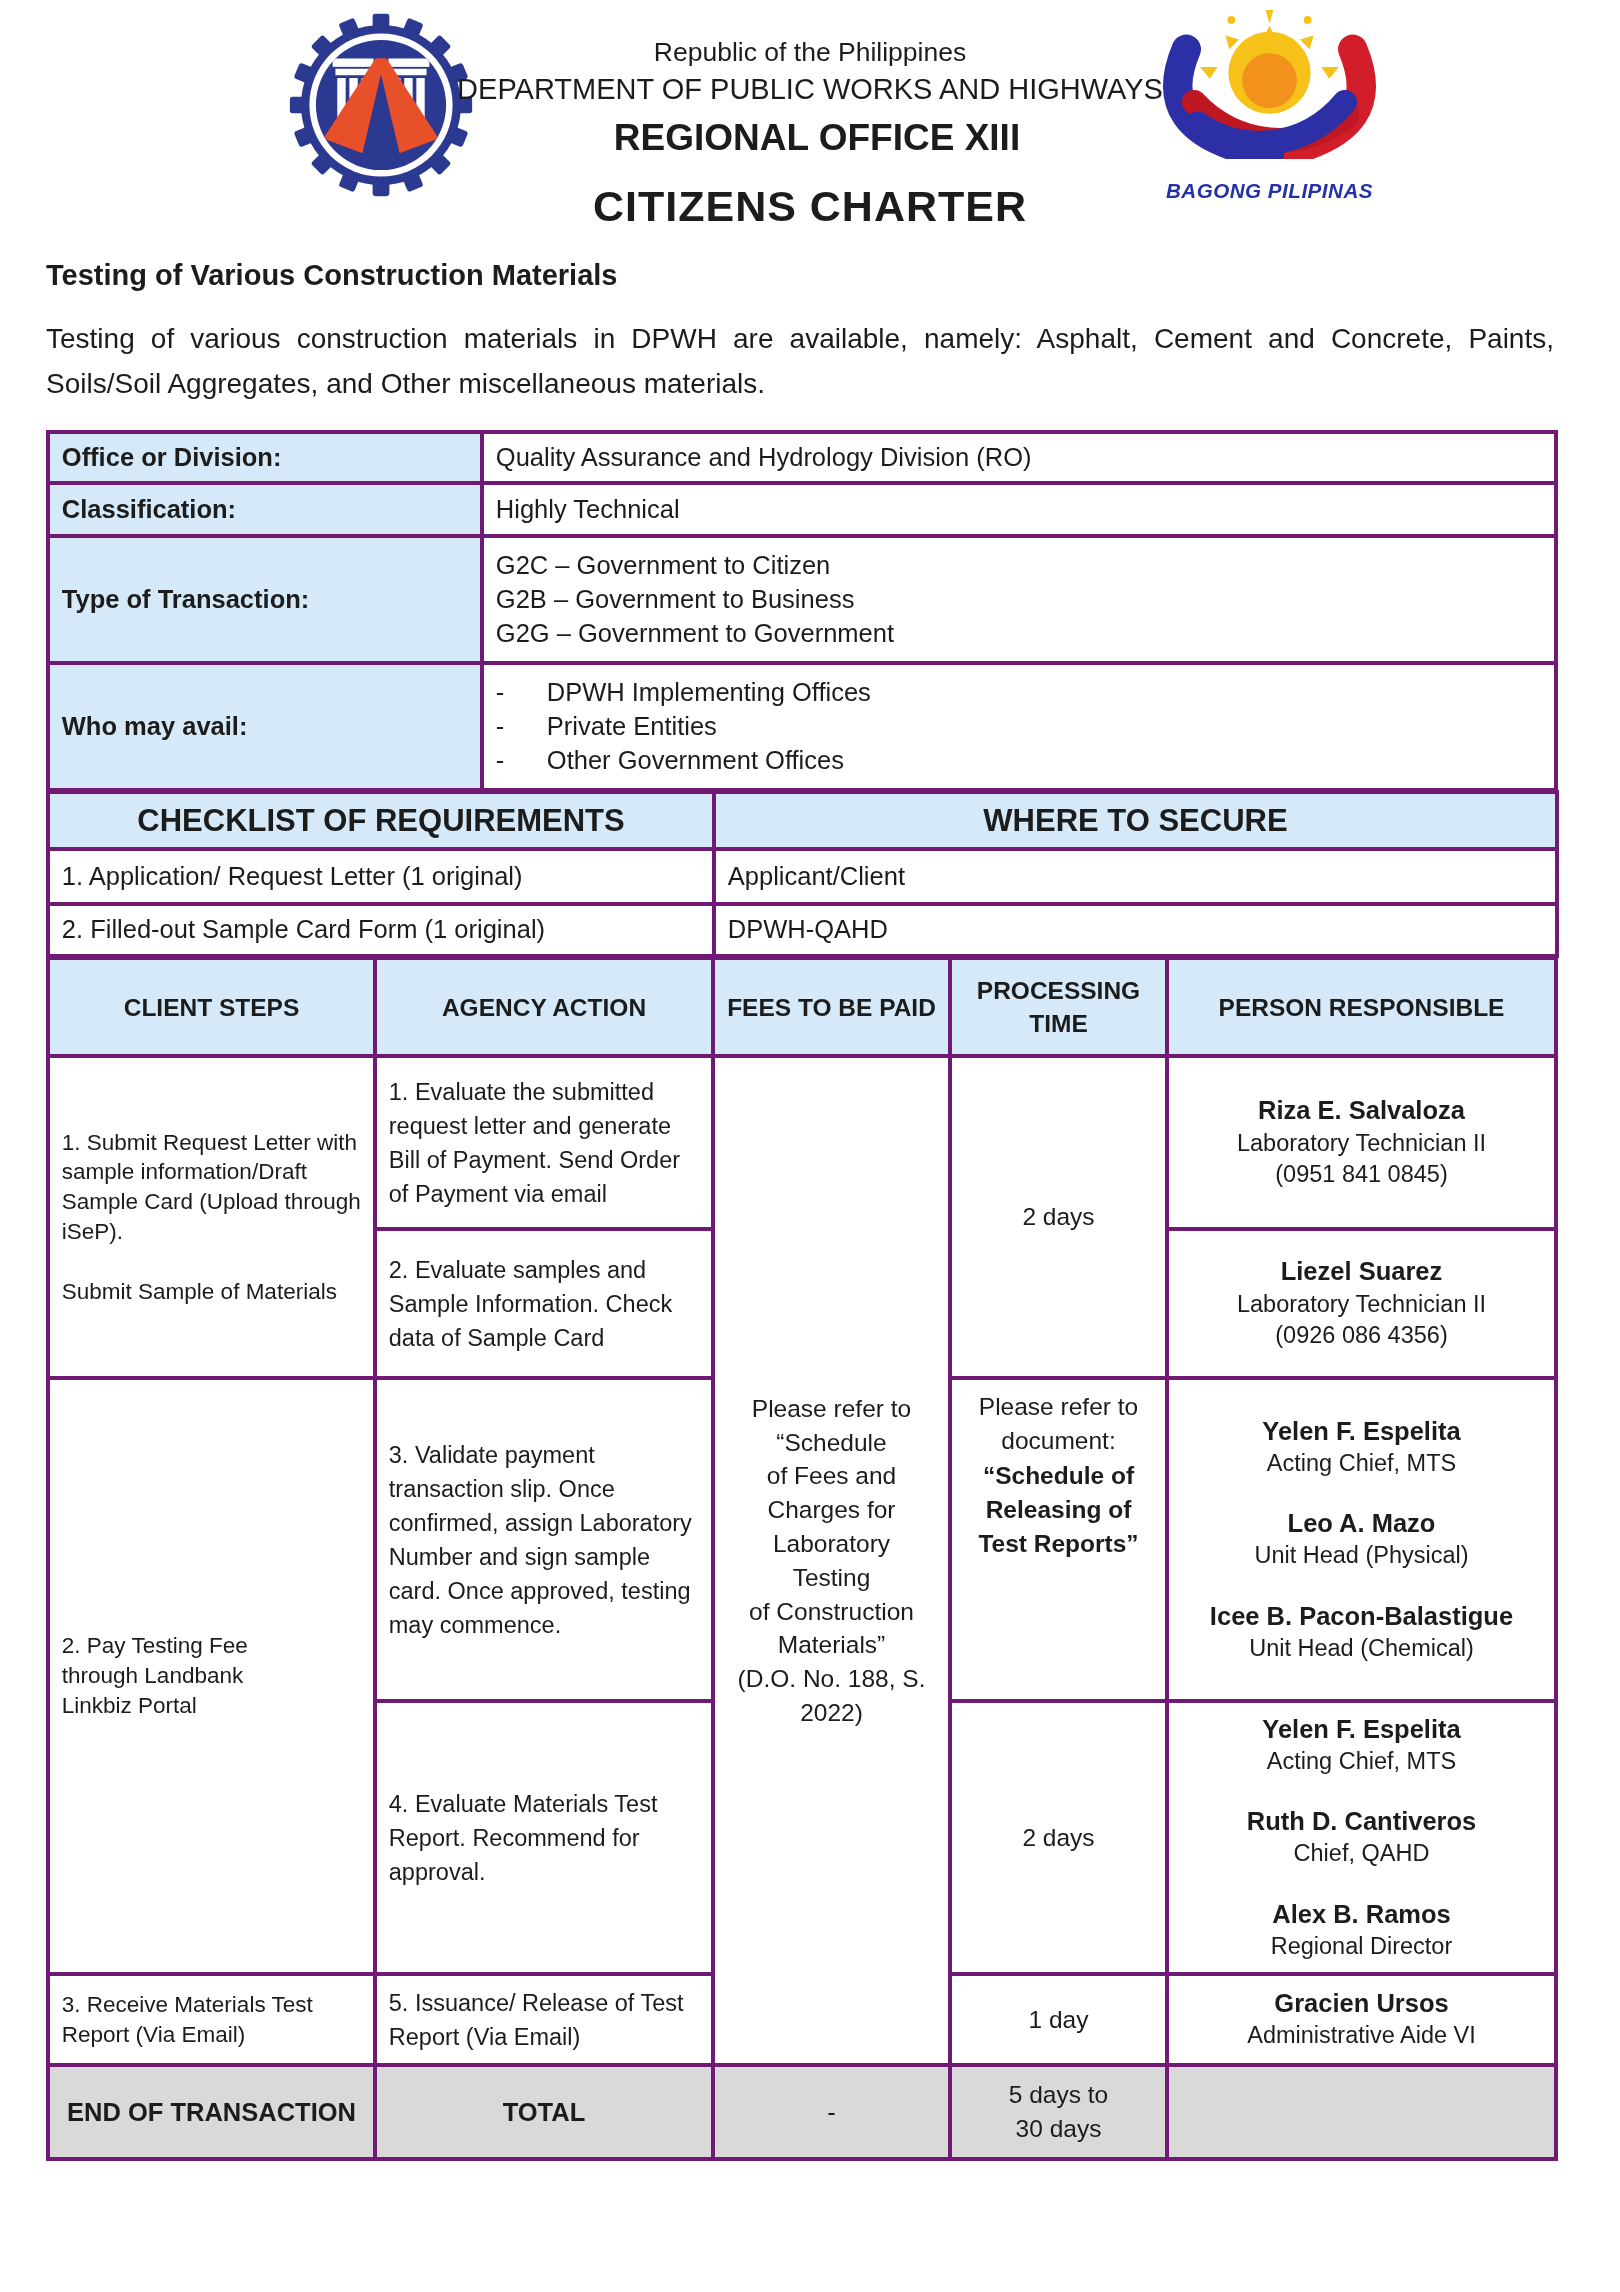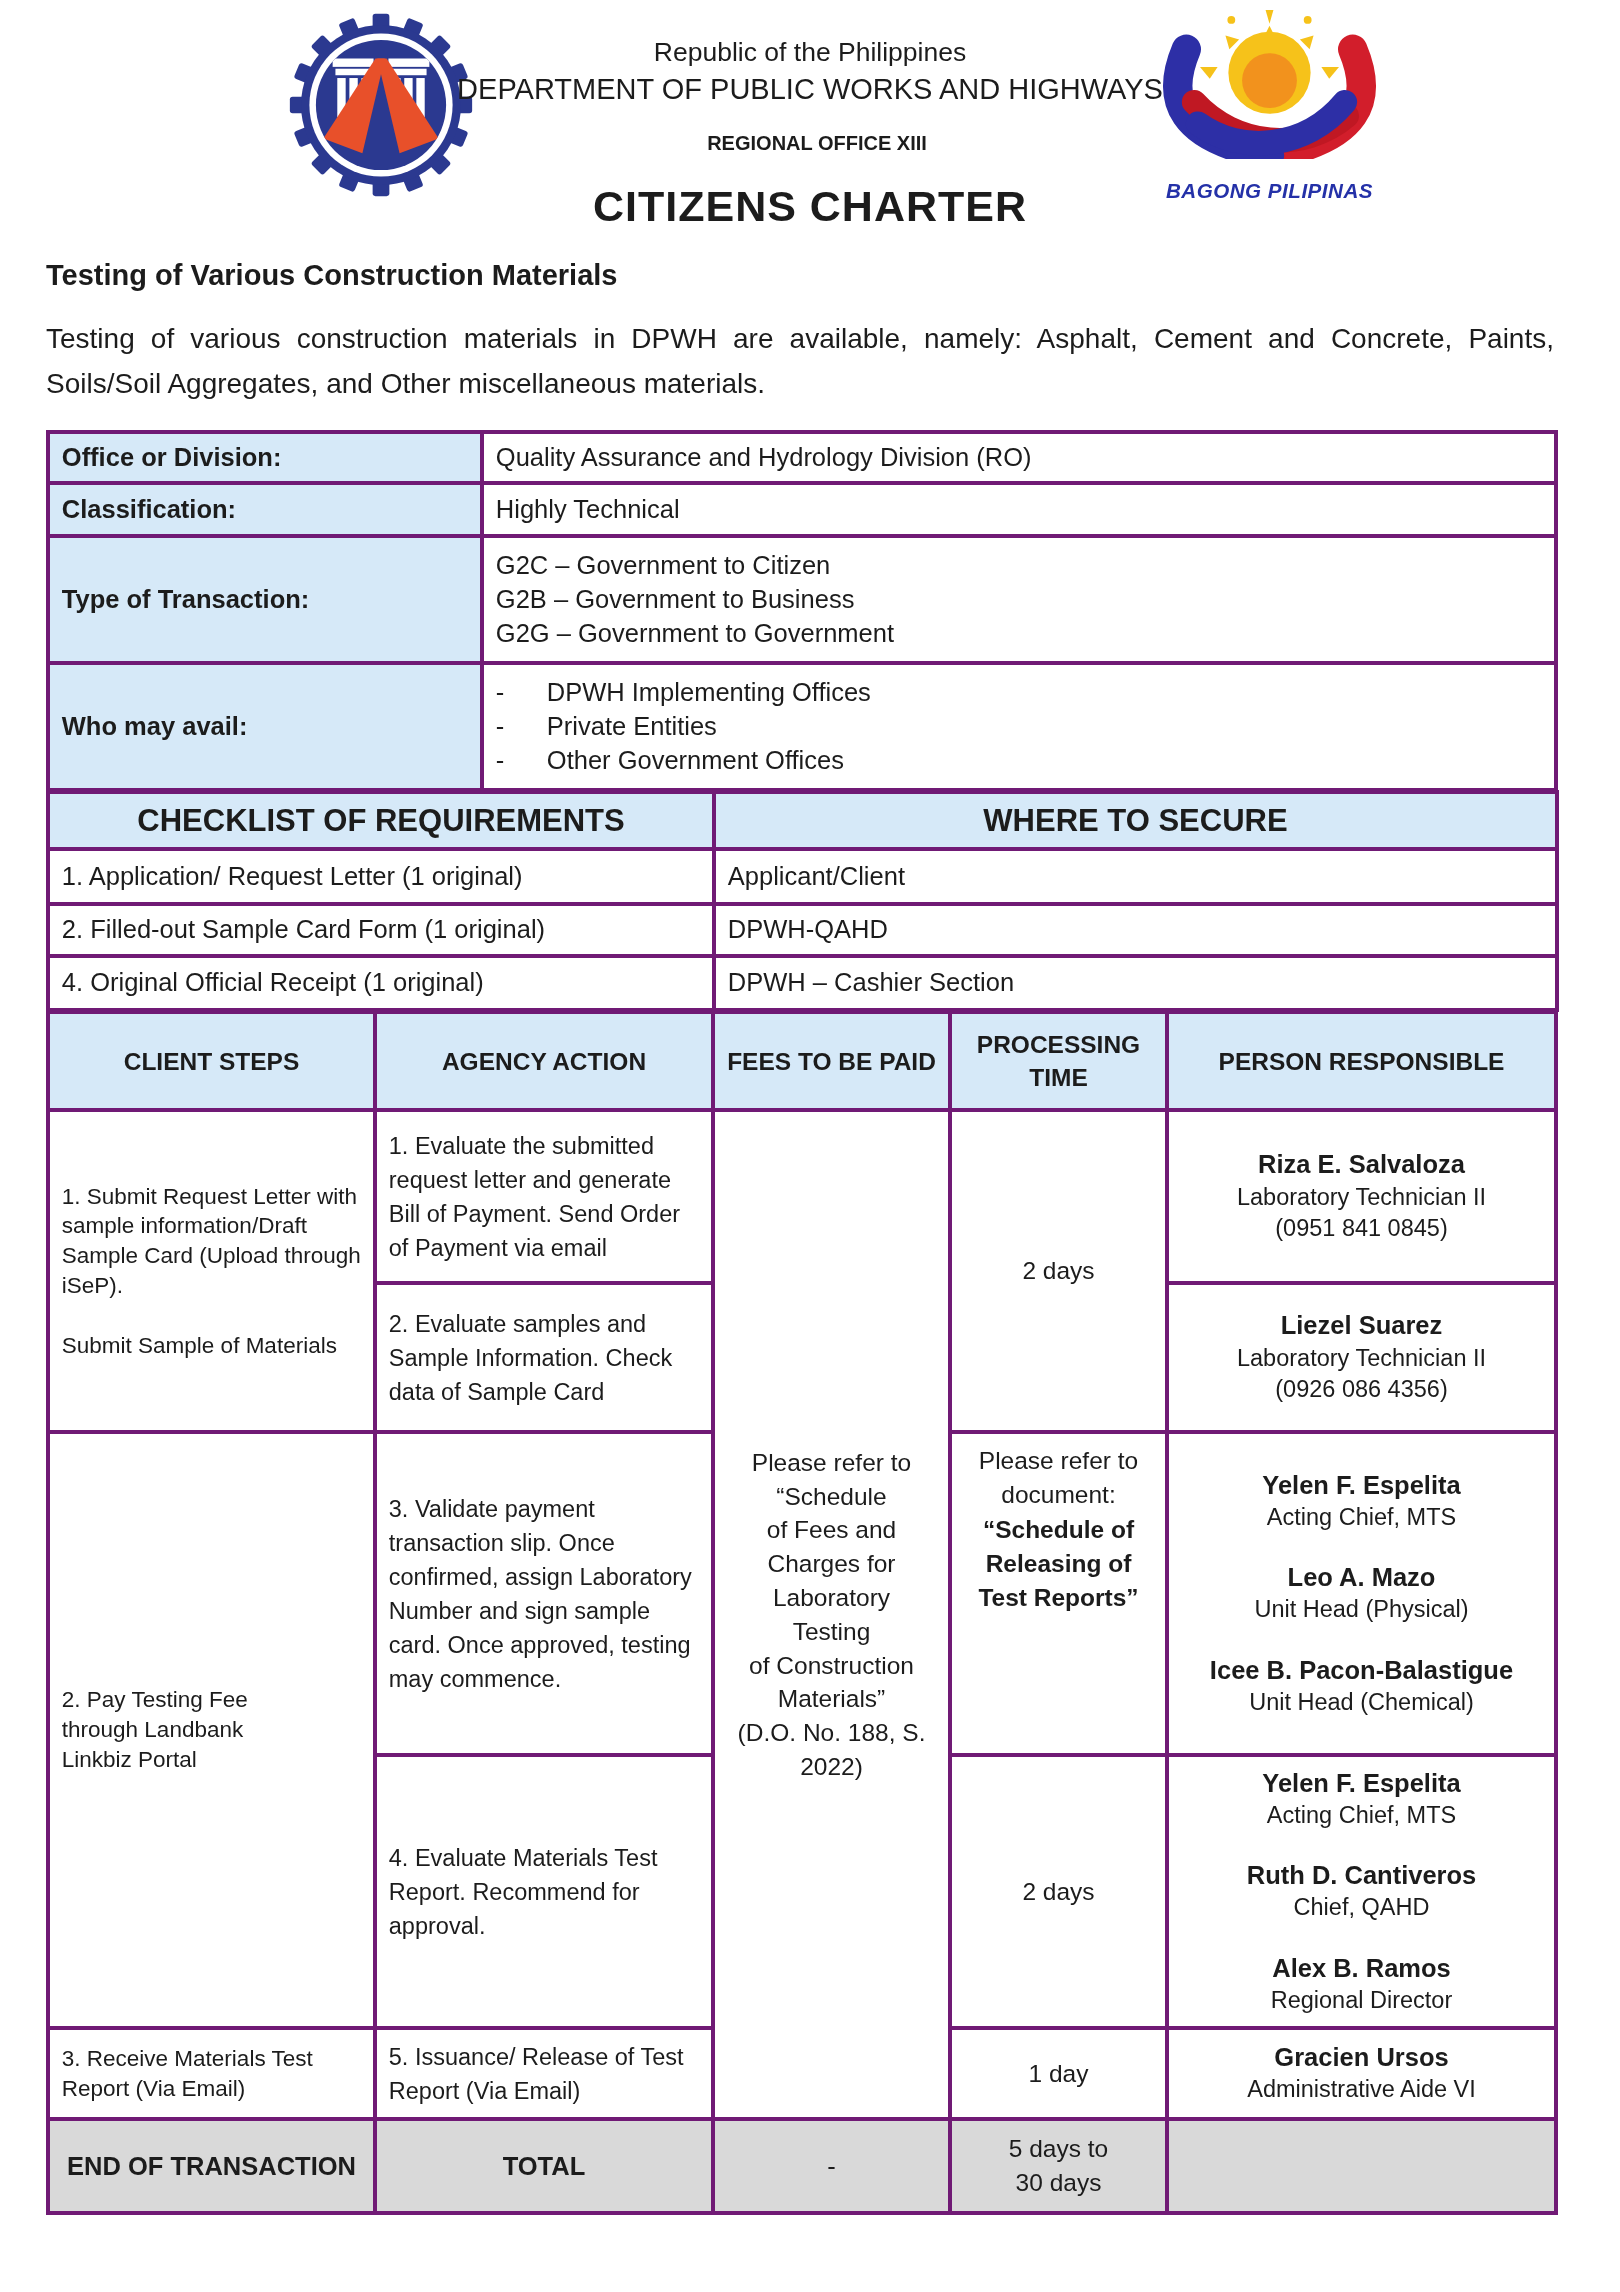--- a/index.html
+++ b/index.html
@@ -12,21 +12,21 @@
   }
   .page { position: relative; width: 1620px; height: 1703px; }
 
   
   .hdr { position: relative; height: 245px; }
   .logo-left  { position: absolute; left: 288px; top: 11.8px; }
   .logo-right { position: absolute; left: 1149px; top: 9.8px; width: 241px; text-align: center; }
   .hdr-text { position: absolute; left: 0; top: 35px; width: 1620px; text-align: center; line-height: 1.32; }
   .hdr-l1 { font-size: 26.5px; }
   .hdr-l2 { font-size: 29px; }
-  .hdr-l3 { font-size: 20px; font-weight: bold; margin-top: 22px; padding-left: 14px; }
+  .hdr-l3 { font-size: 37px; font-weight: bold; margin-top: 6px; padding-left: 14px; }
   .hdr-title { position: absolute; top: 182px; left: 0; width: 1620px; text-align: center;
                font-size: 43px; font-weight: bold; letter-spacing: 1px; }
   .bagong-caption { font-size: 20.6px; font-weight: bold; font-style: italic;
                     color: #2431a8; letter-spacing: 0.5px; margin-top: 16px; }
 
   
   .content { padding: 0 66px 0 46px; }
   .sec-head { font-size: 29px; font-weight: bold; margin: 13.7px 0 25.5px 0; }
   .intro { font-size: 28px; line-height: 1.6; text-align: justify; margin-bottom: 23.5px; width: 1508px; }
 
@@ -200,24 +200,20 @@
           <th class="chk-h bluebg">WHERE TO SECURE</th>
         </tr>
         <tr style="height:55px">
           <td class="chk-c">1. Application/ Request Letter (1 original)</td>
           <td class="chk-c">Applicant/Client</td>
         </tr>
         <tr style="height:52px">
           <td class="chk-c">2. Filled-out Sample Card Form (1 original)</td>
           <td class="chk-c">DPWH-QAHD</td>
         </tr>
-        <tr style="height:54px">
-          <td class="chk-c">4. Original Official Receipt (1 original)</td>
-          <td class="chk-c">DPWH – Cashier Section</td>
-        </tr>
       </tbody>
     </table>
 
     <table class="tbl">
       <colgroup>
         <col style="width:327px">
           <col style="width:338px">
           <col style="width:237px">
           <col style="width:217px">
           <col style="width:389px">

